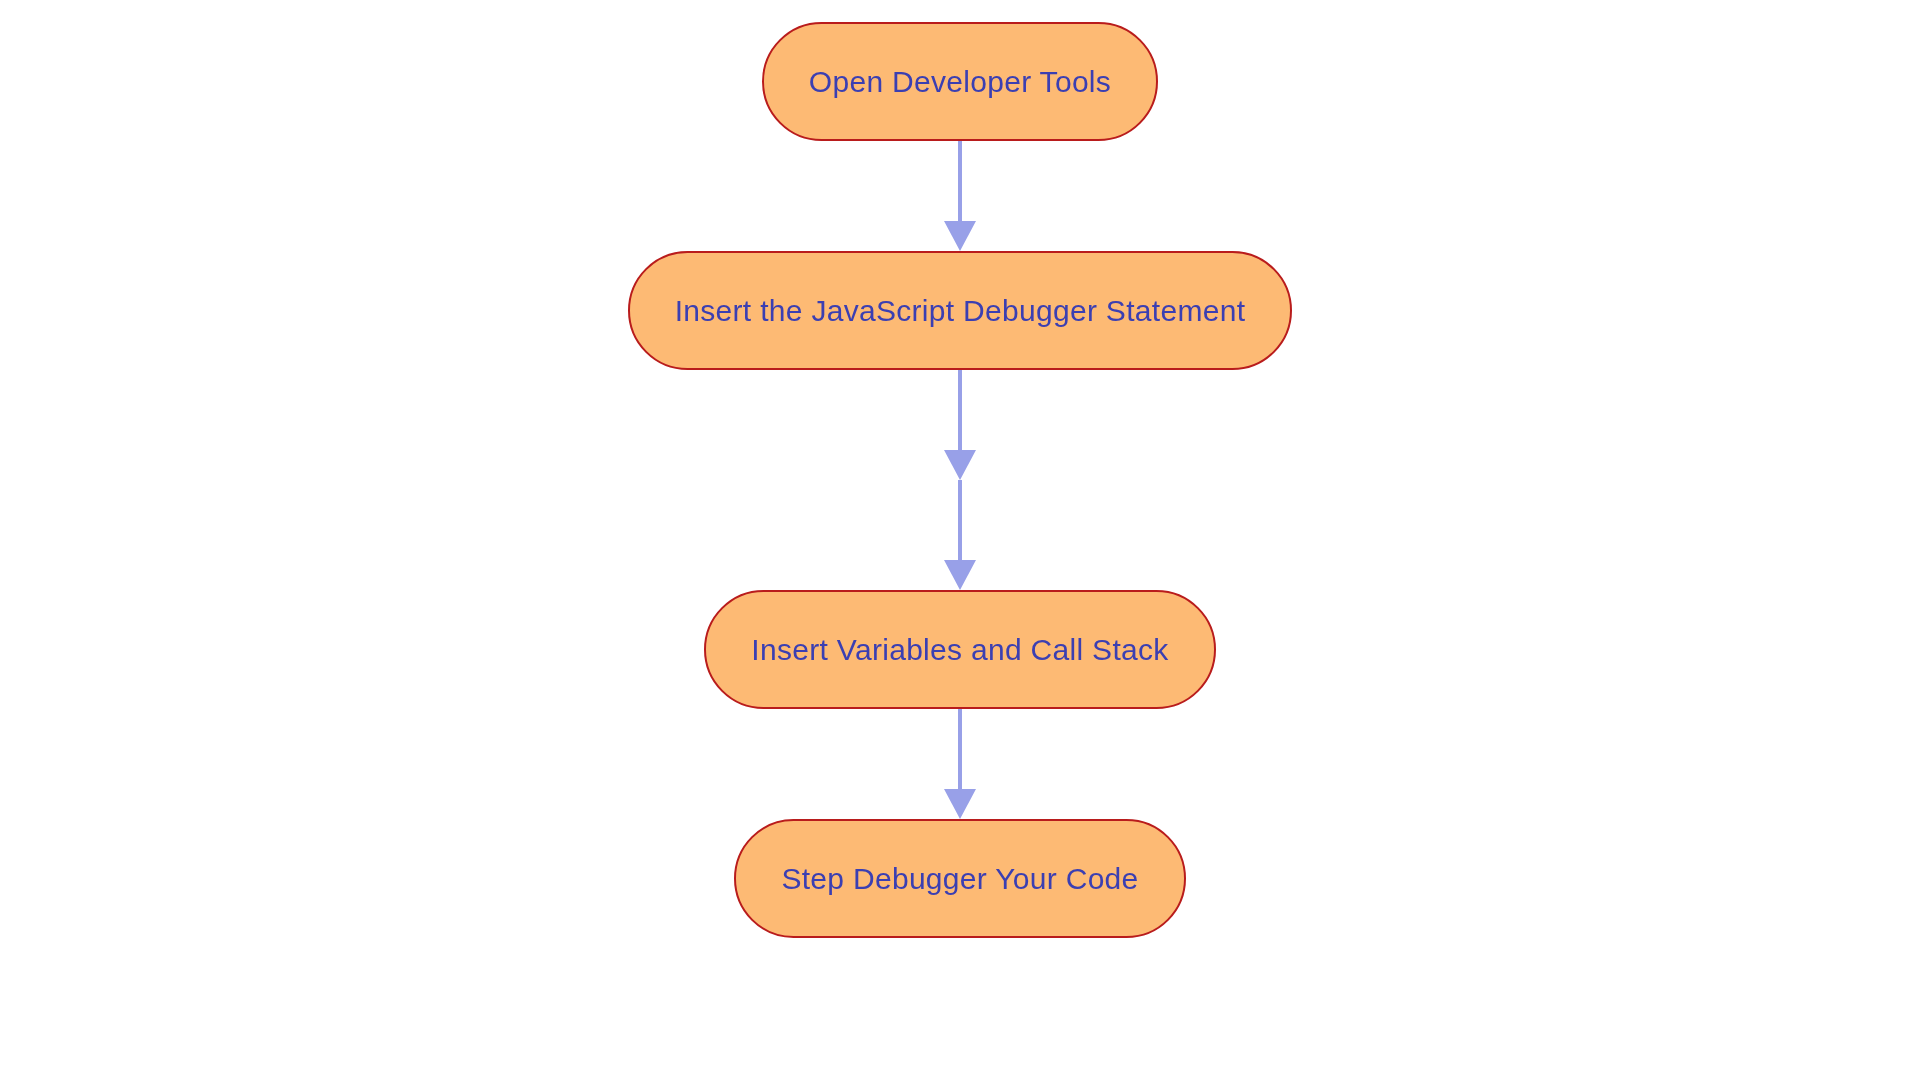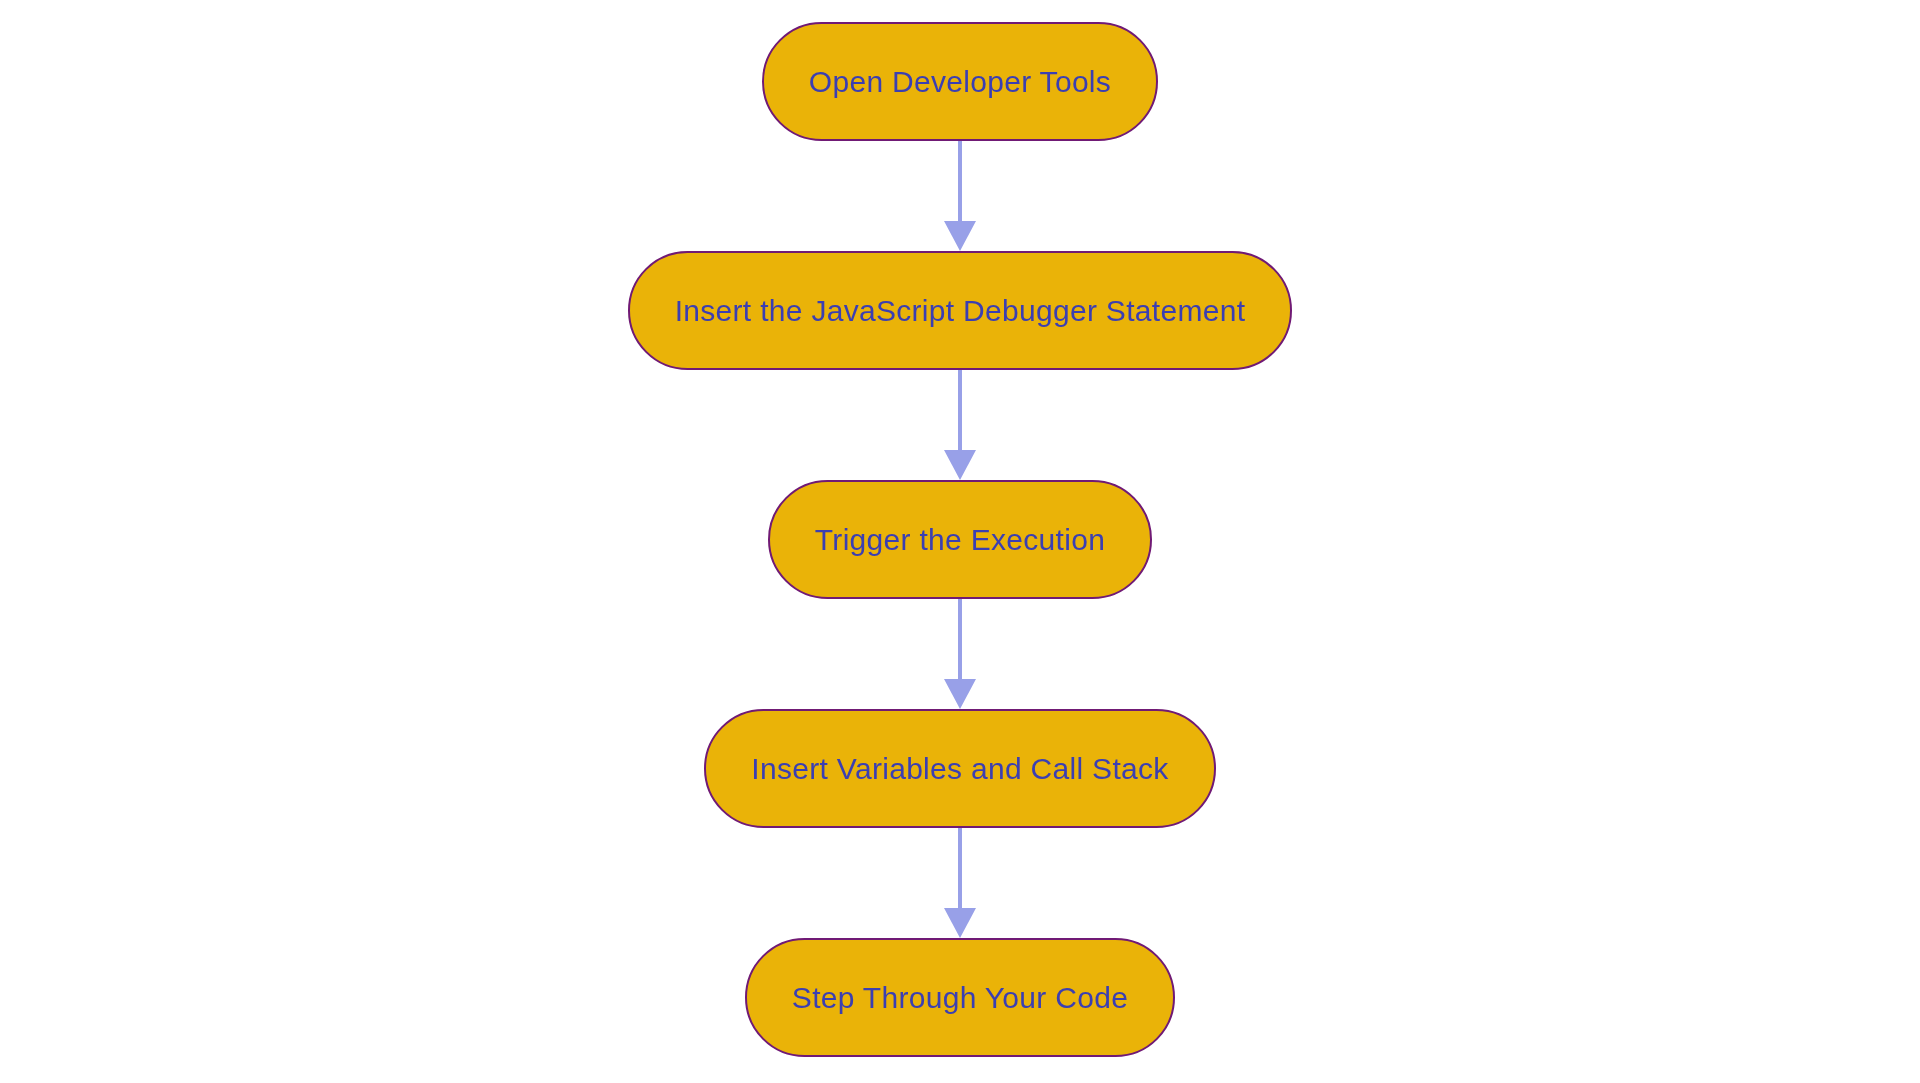--- a/index.html
+++ b/index.html
@@ -23,22 +23,22 @@
     left: 0;
     width: 100%;
     display: flex;
     flex-direction: column;
     align-items: center;
   }
 
   .node {
     height: 119px;
     border-radius: 60px;
-    background: #eab308;
-    border: 2px solid #701a75;
+    background: #fdba74;
+    border: 2px solid #b91c1c;
     display: flex;
     align-items: center;
     justify-content: flex-end;
     padding: 0 45px;
     white-space: nowrap;
   }
 
   .node-label {
     font-size: 30px;
     font-weight: 400;
@@ -70,36 +70,33 @@
 
     <div class="node">
       <span class="node-label">Insert the JavaScript Debugger Statement</span>
     </div>
 
     <svg class="connector" viewBox="0 0 36 110" xmlns="http://www.w3.org/2000/svg">
       <line x1="18" y1="0" x2="18" y2="82" stroke="#98a0e8" stroke-width="4"></line>
       <polygon points="2,80 34,80 18,110" fill="#98a0e8"></polygon>
     </svg>
 
-    <div class="node">
-      <span class="node-label">Trigger the Execution</span>
-    </div>
 
     <svg class="connector" viewBox="0 0 36 110" xmlns="http://www.w3.org/2000/svg">
       <line x1="18" y1="0" x2="18" y2="82" stroke="#98a0e8" stroke-width="4"></line>
       <polygon points="2,80 34,80 18,110" fill="#98a0e8"></polygon>
     </svg>
 
     <div class="node">
       <span class="node-label">Insert Variables and Call Stack</span>
     </div>
 
     <svg class="connector" viewBox="0 0 36 110" xmlns="http://www.w3.org/2000/svg">
       <line x1="18" y1="0" x2="18" y2="82" stroke="#98a0e8" stroke-width="4"></line>
       <polygon points="2,80 34,80 18,110" fill="#98a0e8"></polygon>
     </svg>
 
     <div class="node">
-      <span class="node-label">Step Through Your Code</span>
+      <span class="node-label">Step Debugger Your Code</span>
     </div>
 
   </div>
 </div>
 
 </body></html>

